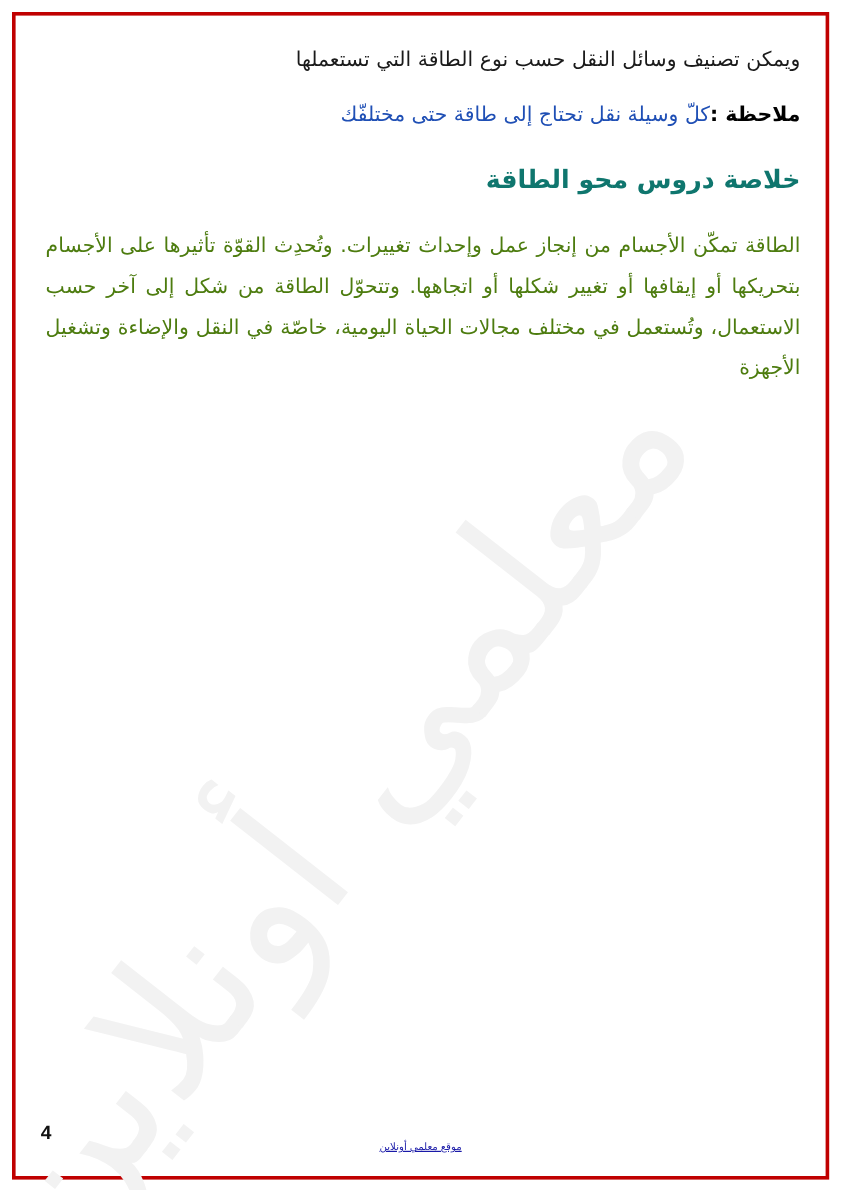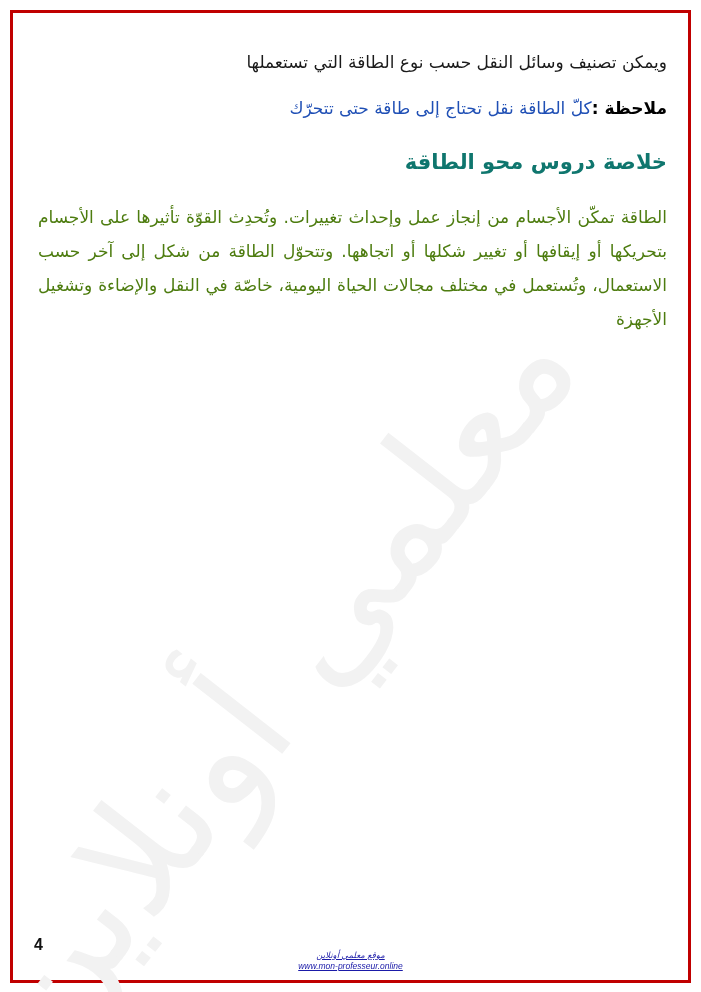--- a/index.html
+++ b/index.html
@@ -5,48 +5,47 @@
   html, body { margin: 0; padding: 0; background: #ffffff; }
   body { width: 701px; height: 992px; position: relative; overflow: hidden;
          font-family: "DejaVu Sans", "Liberation Sans", sans-serif; }
   .page-border { position: absolute; left: 10px; top: 10px; width: 675px; height: 967px;
                  border: 3px solid #c00000; box-sizing: content-box; }
   .watermark { position: absolute; left: 90px; top: 300px; width: 520px; height: 460px;
                pointer-events: none; }
   .watermark span { position: absolute; left: 0; top: 170px; width: 560px; text-align: center;
                     font-family: "DejaVu Serif", serif; font-size: 150px; color: #f2f2f2;
                     transform: rotate(-52deg); white-space: nowrap; direction: rtl; }
-  .content { position: absolute; left: 38px; right: 34px; top: 44px; direction: rtl; text-align: right; }
+  .content { position: absolute; left: 38px; right: 34px; top: 32px; direction: rtl; text-align: right; }
   .line-intro { font-size: 17px; color: #1a1a1a; line-height: 36px; margin: 0; }
   .line-note { font-size: 17px; color: #1f4fb5; line-height: 36px; margin: 10px 0 0 0; }
   .line-note b { font-weight: bold; color: #000000; }
   .summary-title { font-size: 21px; color: #0f766e; font-weight: bold; margin: 16px 0 0 0; line-height: 40px; }
   .summary-body { font-size: 17px; color: #4d7c0f; line-height: 34px; margin: 18px 0 0 0; text-align: justify; text-align-last: right; }
   .page-number { position: absolute; left: 34px; top: 936px; font-size: 16px; font-weight: bold;
                  color: #111; font-family: "Liberation Sans", sans-serif; }
   .footer { position: absolute; left: 0; width: 701px; top: 950px; text-align: center;
             font-family: "Liberation Sans", sans-serif; font-size: 8.5px; line-height: 11px; }
-  .footer a { color: #1a1aa8; text-decoration: underline; display: block; font-style: italic; }
+  .footer a { color: #1a1aa8; text-decoration: underline; display: block; }
 </style>
 </head>
 <body>
 
 <div class="page-border"></div>
 
 <div class="watermark">
   <span>معلمي أونلاين</span>
 </div>
 
 <div class="content">
   <p class="line-intro">ويمكن تصنيف وسائل النقل حسب نوع الطاقة التي تستعملها</p>
   <p class="line-note">
-    <b>ملاحظة :</b><span>كلّ الطاقة نقل تحتاج إلى طاقة حتى تتحرّك</span>
+    <b>ملاحظة :</b><span>كلّ وسيلة نقل تحتاج إلى طاقة حتى مختلفّك</span>
   </p>
   <h2 class="summary-title">خلاصة دروس محو الطاقة</h2>
   <p class="summary-body">الطاقة تمكّن الأجسام من إنجاز عمل وإحداث تغييرات. وتُحدِث القوّة تأثيرها على الأجسام بتحريكها أو إيقافها أو تغيير شكلها أو اتجاهها. وتتحوّل الطاقة من شكل إلى آخر حسب الاستعمال، وتُستعمل في مختلف مجالات الحياة اليومية، خاصّة في النقل والإضاءة وتشغيل الأجهزة</p>
 </div>
 
 <div class="page-number">4</div>
 
 <div class="footer">
   <a dir="rtl">موقع معلمي أونلاين</a>
-  <a>www.mon-professeur.online</a>
 </div>
 
 </body></html>

